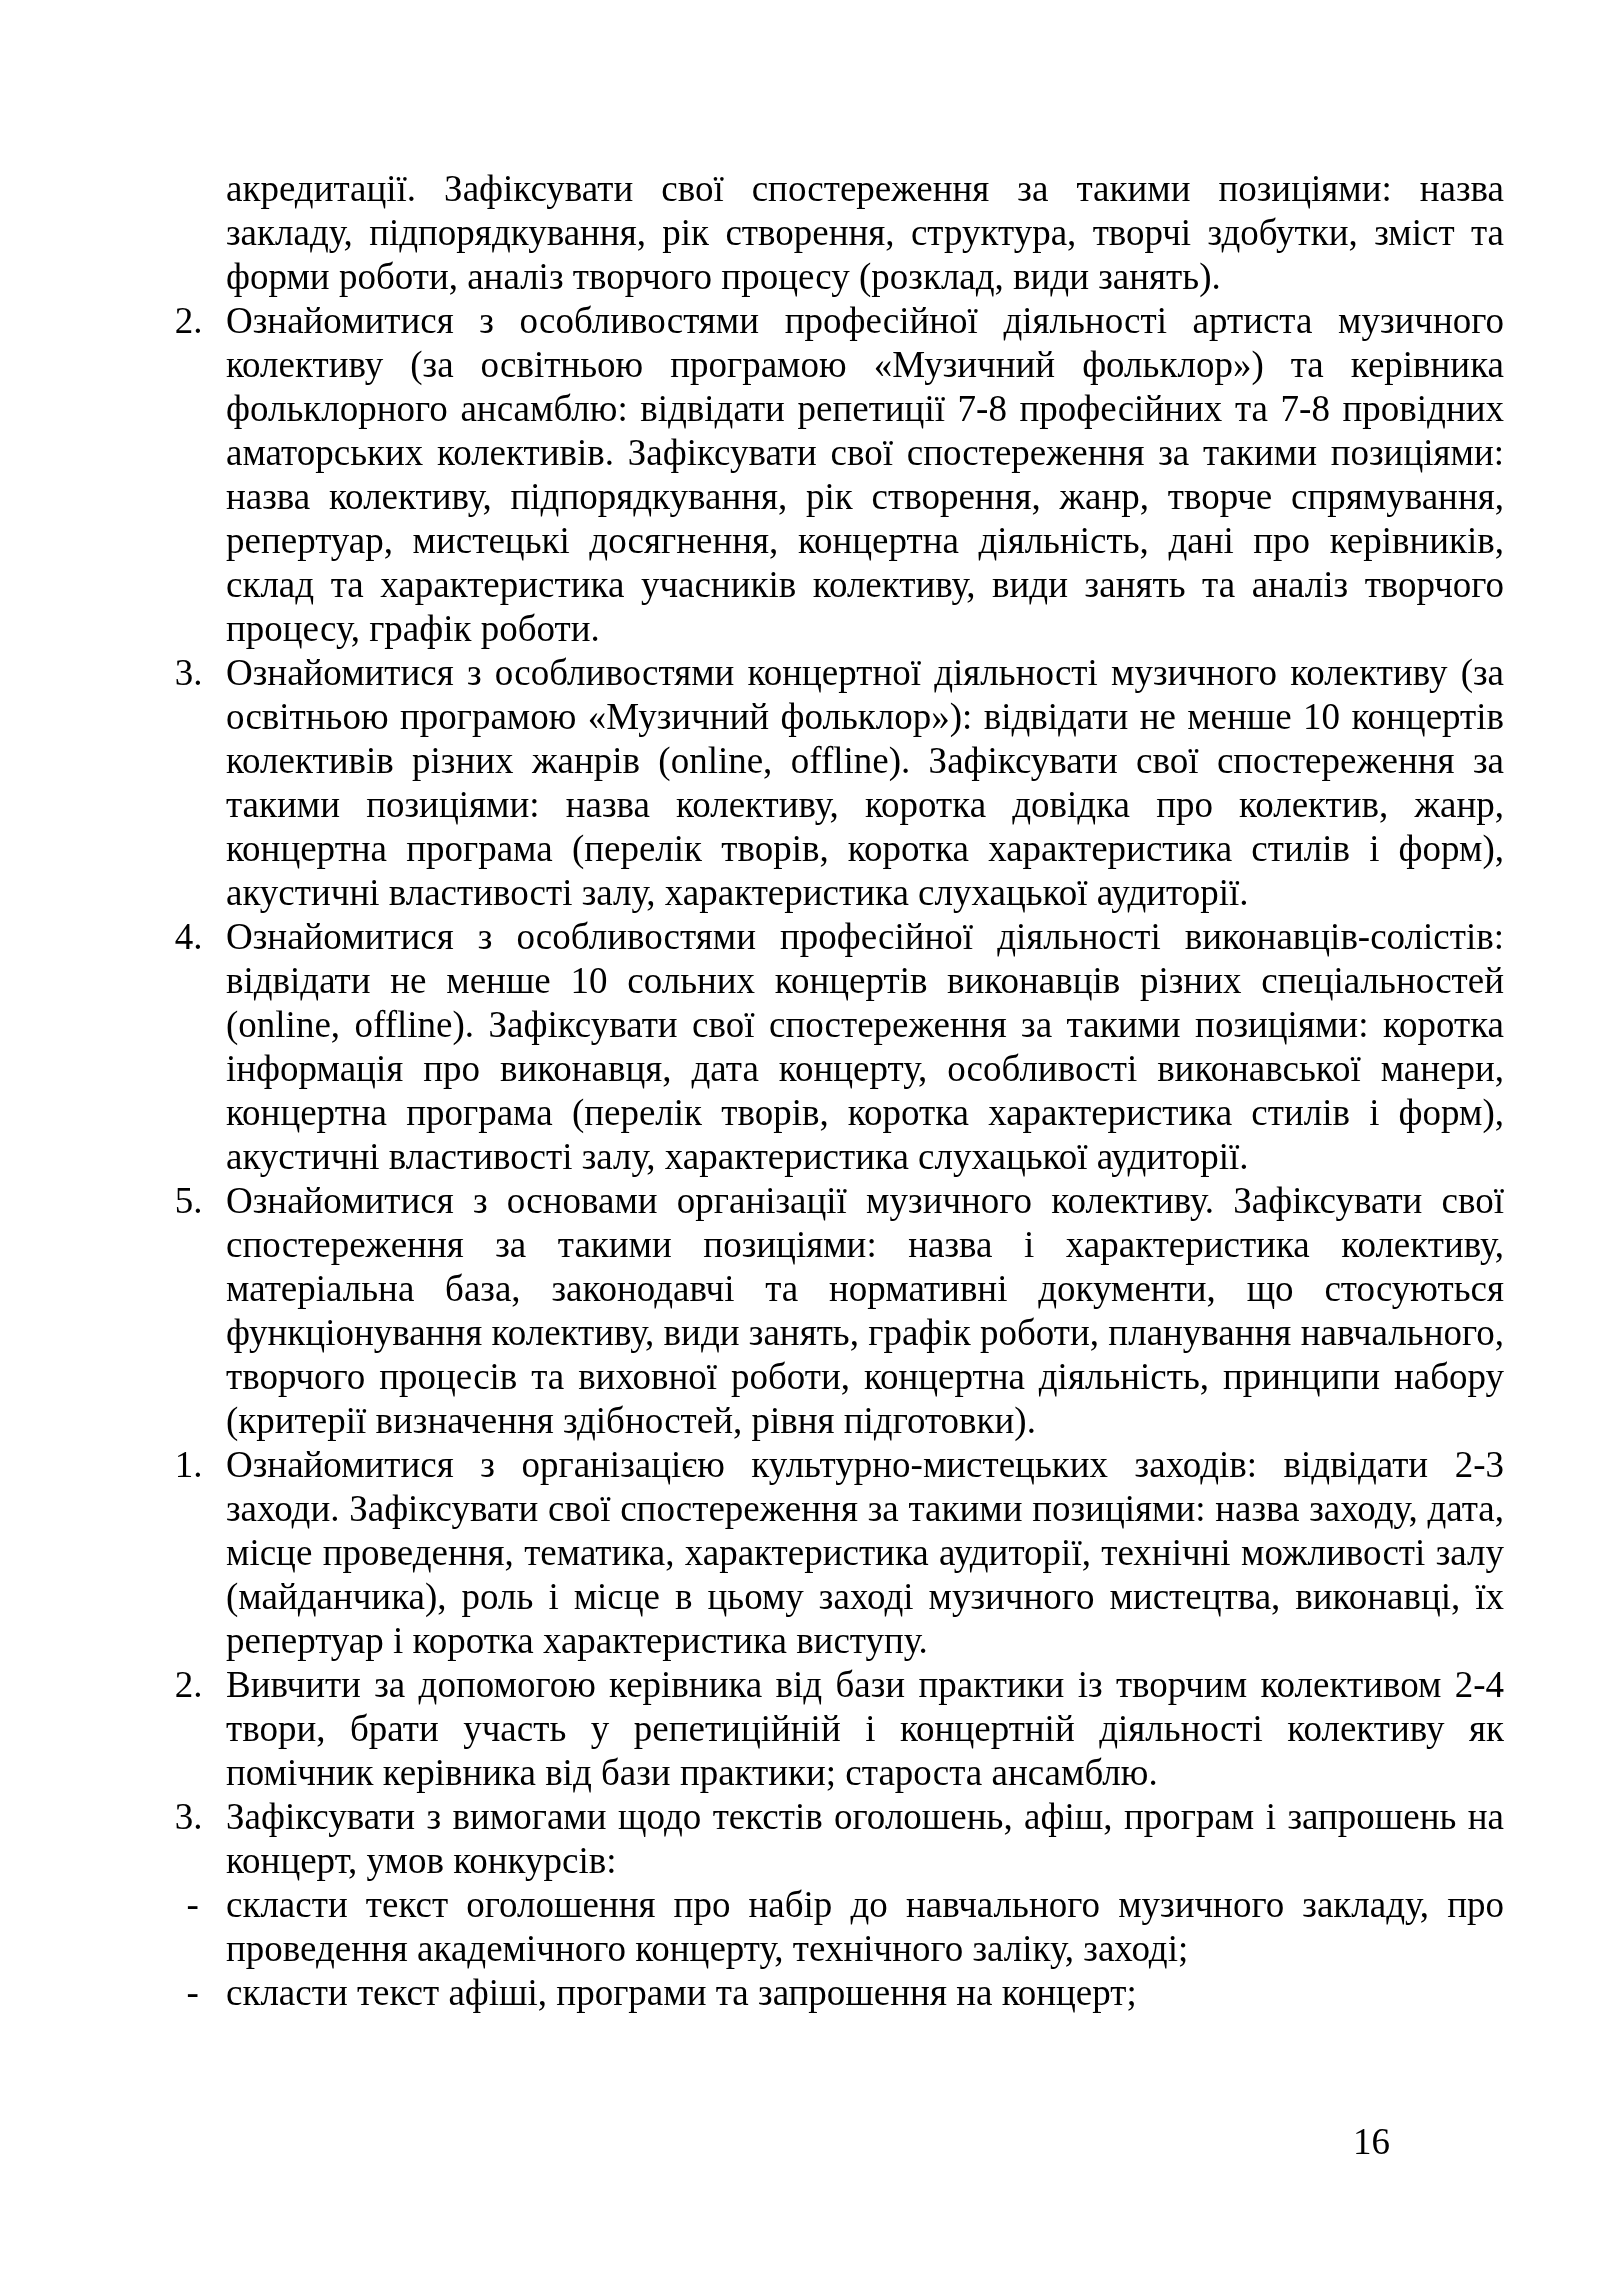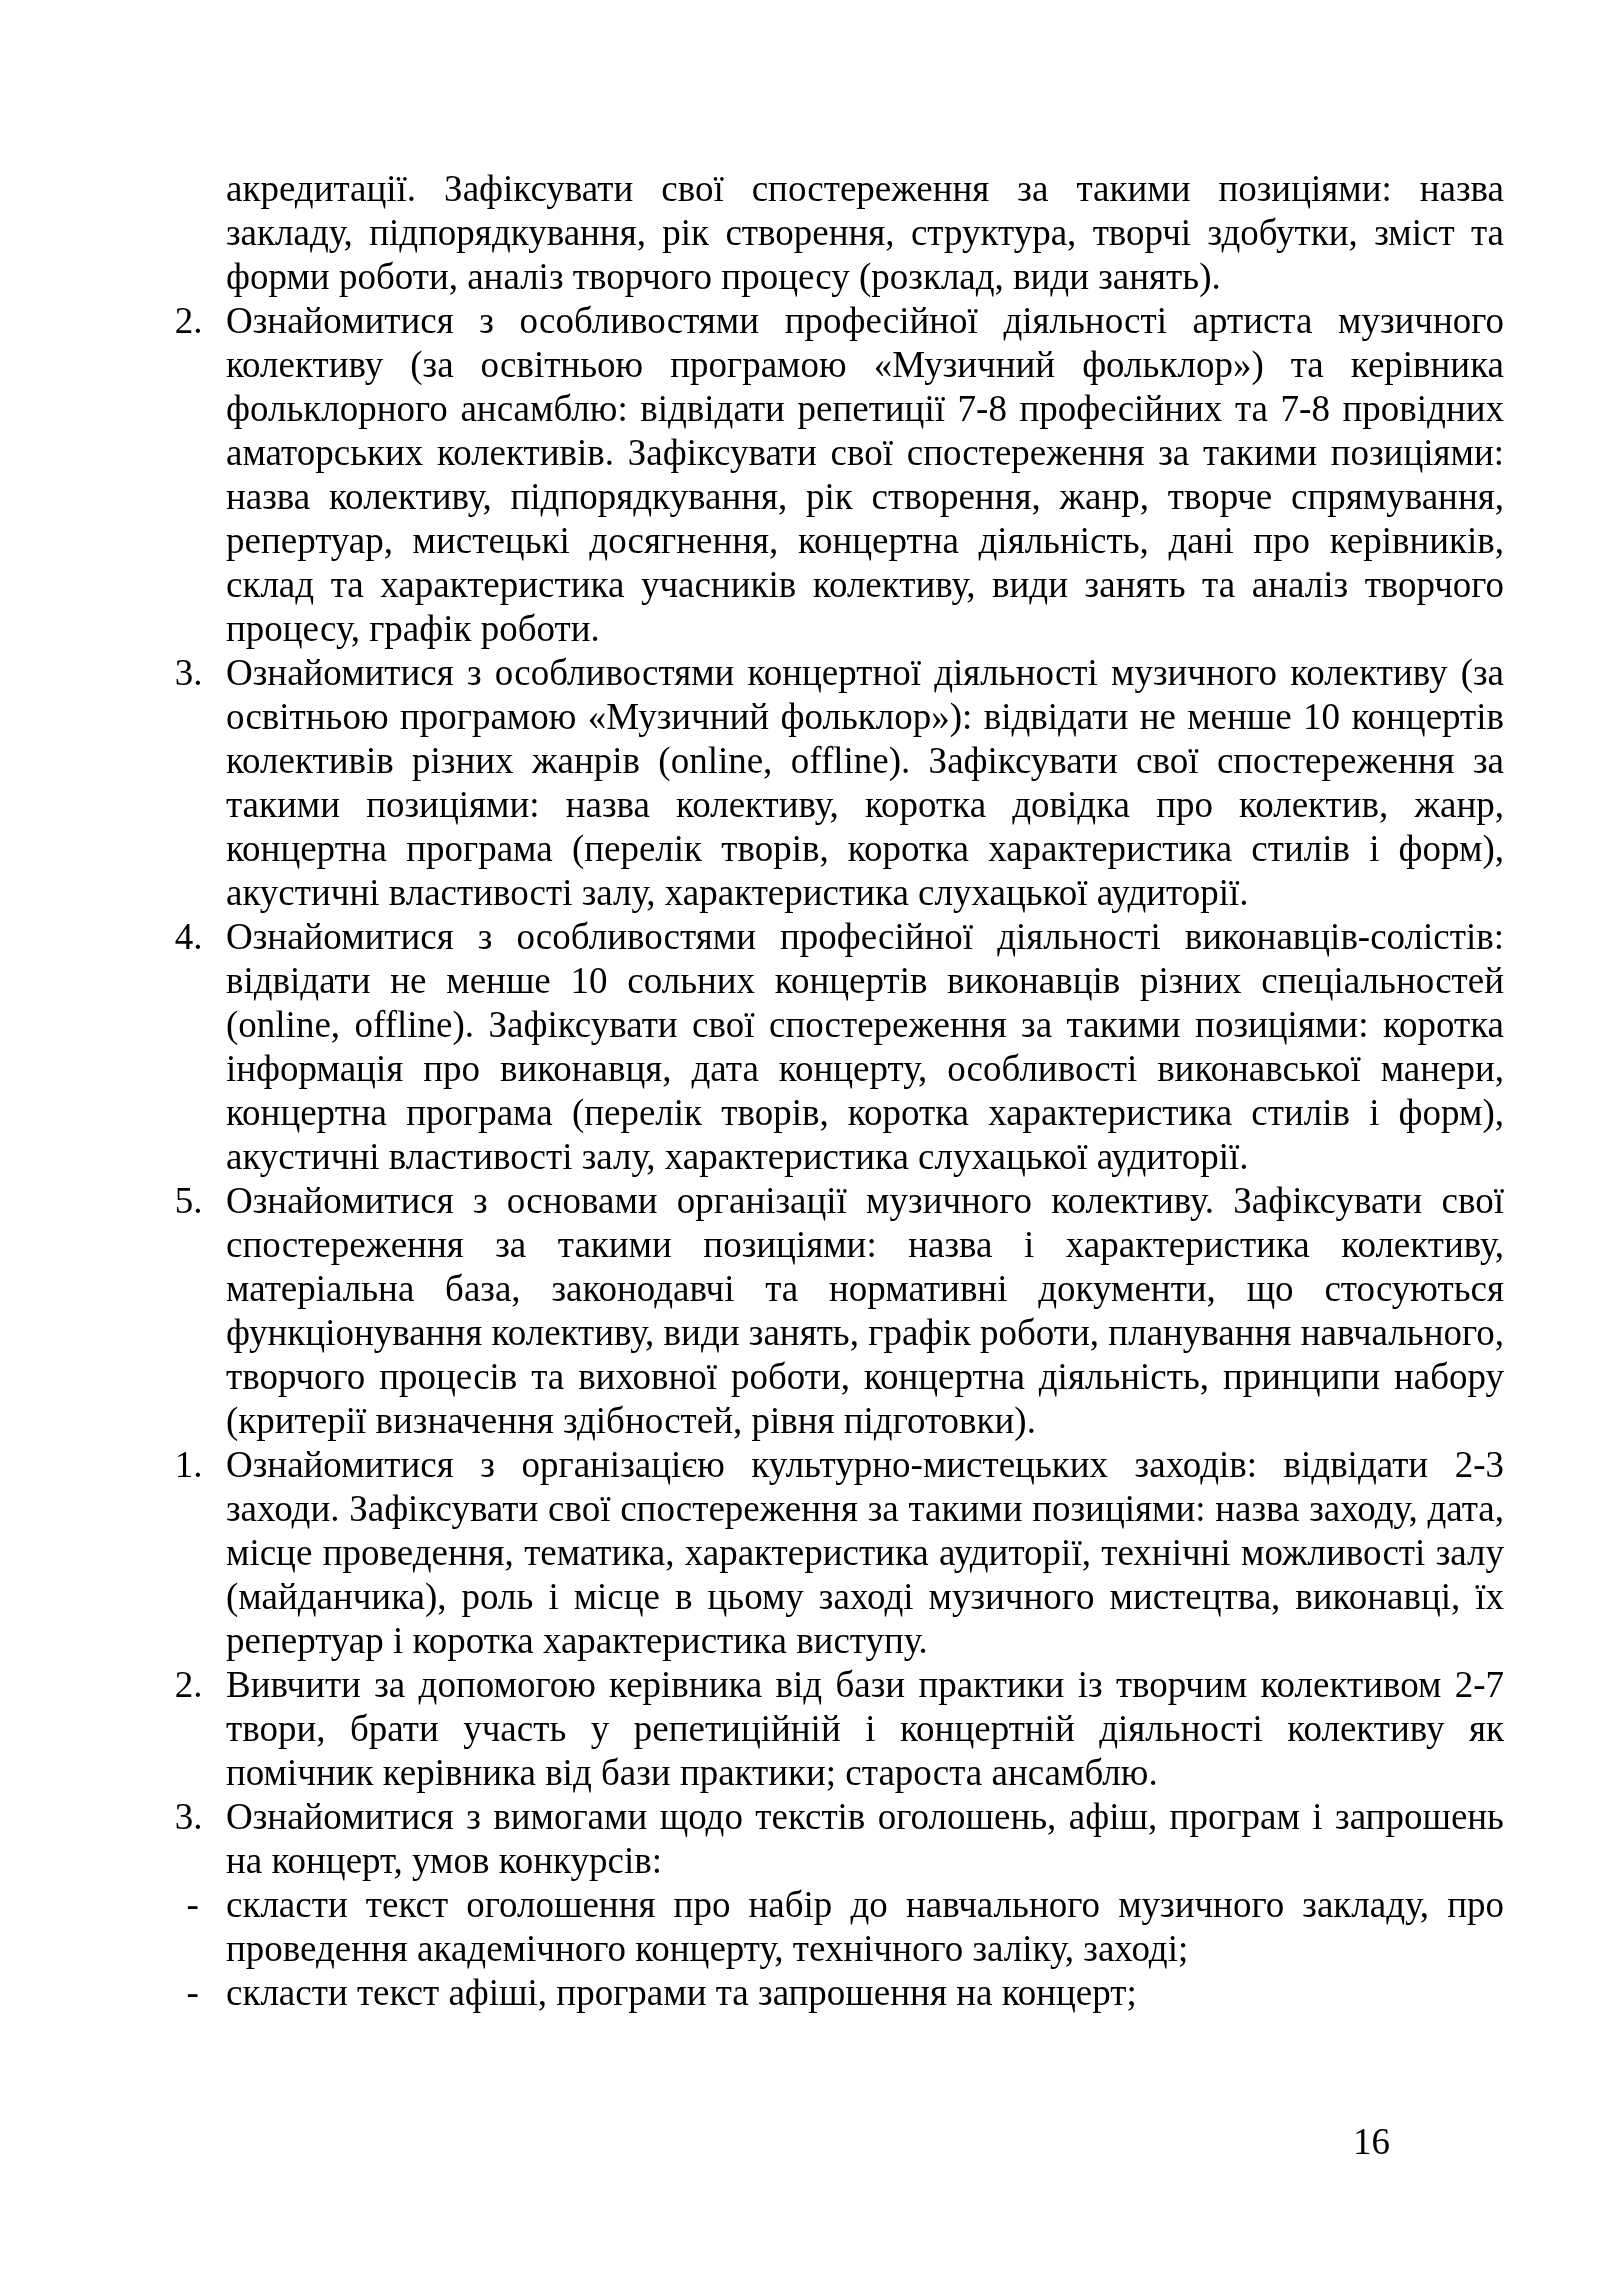--- a/index.html
+++ b/index.html
@@ -82,25 +82,25 @@
     </div>
 
 
     <div>
       <div class="li">
         <span class="marker">1.</span>
         <p>Ознайомитися з організацією культурно-мистецьких заходів: відвідати 2-3 заходи. Зафіксувати свої спостереження за такими позиціями: назва заходу, дата, місце проведення, тематика, характеристика аудиторії, технічні можливості залу (майданчика), роль і місце в цьому заході музичного мистецтва, виконавці, їх репертуар і коротка характеристика виступу.</p>
       </div>
       <div class="li">
         <span class="marker">2.</span>
-        <p>Вивчити за допомогою керівника від бази практики із творчим колективом 2-7 твори, брати участь у репетиційній і концертній діяльності колективу як помічник керівника від бази практики; староста ансамблю.</p>
+        <p>Вивчити за допомогою керівника від бази практики із творчим колективом 2-4 твори, брати участь у репетиційній і концертній діяльності колективу як помічник керівника від бази практики; староста ансамблю.</p>
       </div>
       <div class="li">
         <span class="marker">3.</span>
-        <p>Ознайомитися з вимогами щодо текстів оголошень, афіш, програм і запрошень на концерт, умов конкурсів:</p>
+        <p>Зафіксувати з вимогами щодо текстів оголошень, афіш, програм і запрошень на концерт, умов конкурсів:</p>
       </div>
     </div>
 
     <div>
       <div class="li dash">
         <span class="marker">-</span>
         <p>скласти текст оголошення про набір до навчального музичного закладу, про проведення академічного концерту, технічного заліку, заході;</p>
       </div>
       <div class="li dash">
         <span class="marker">-</span>

